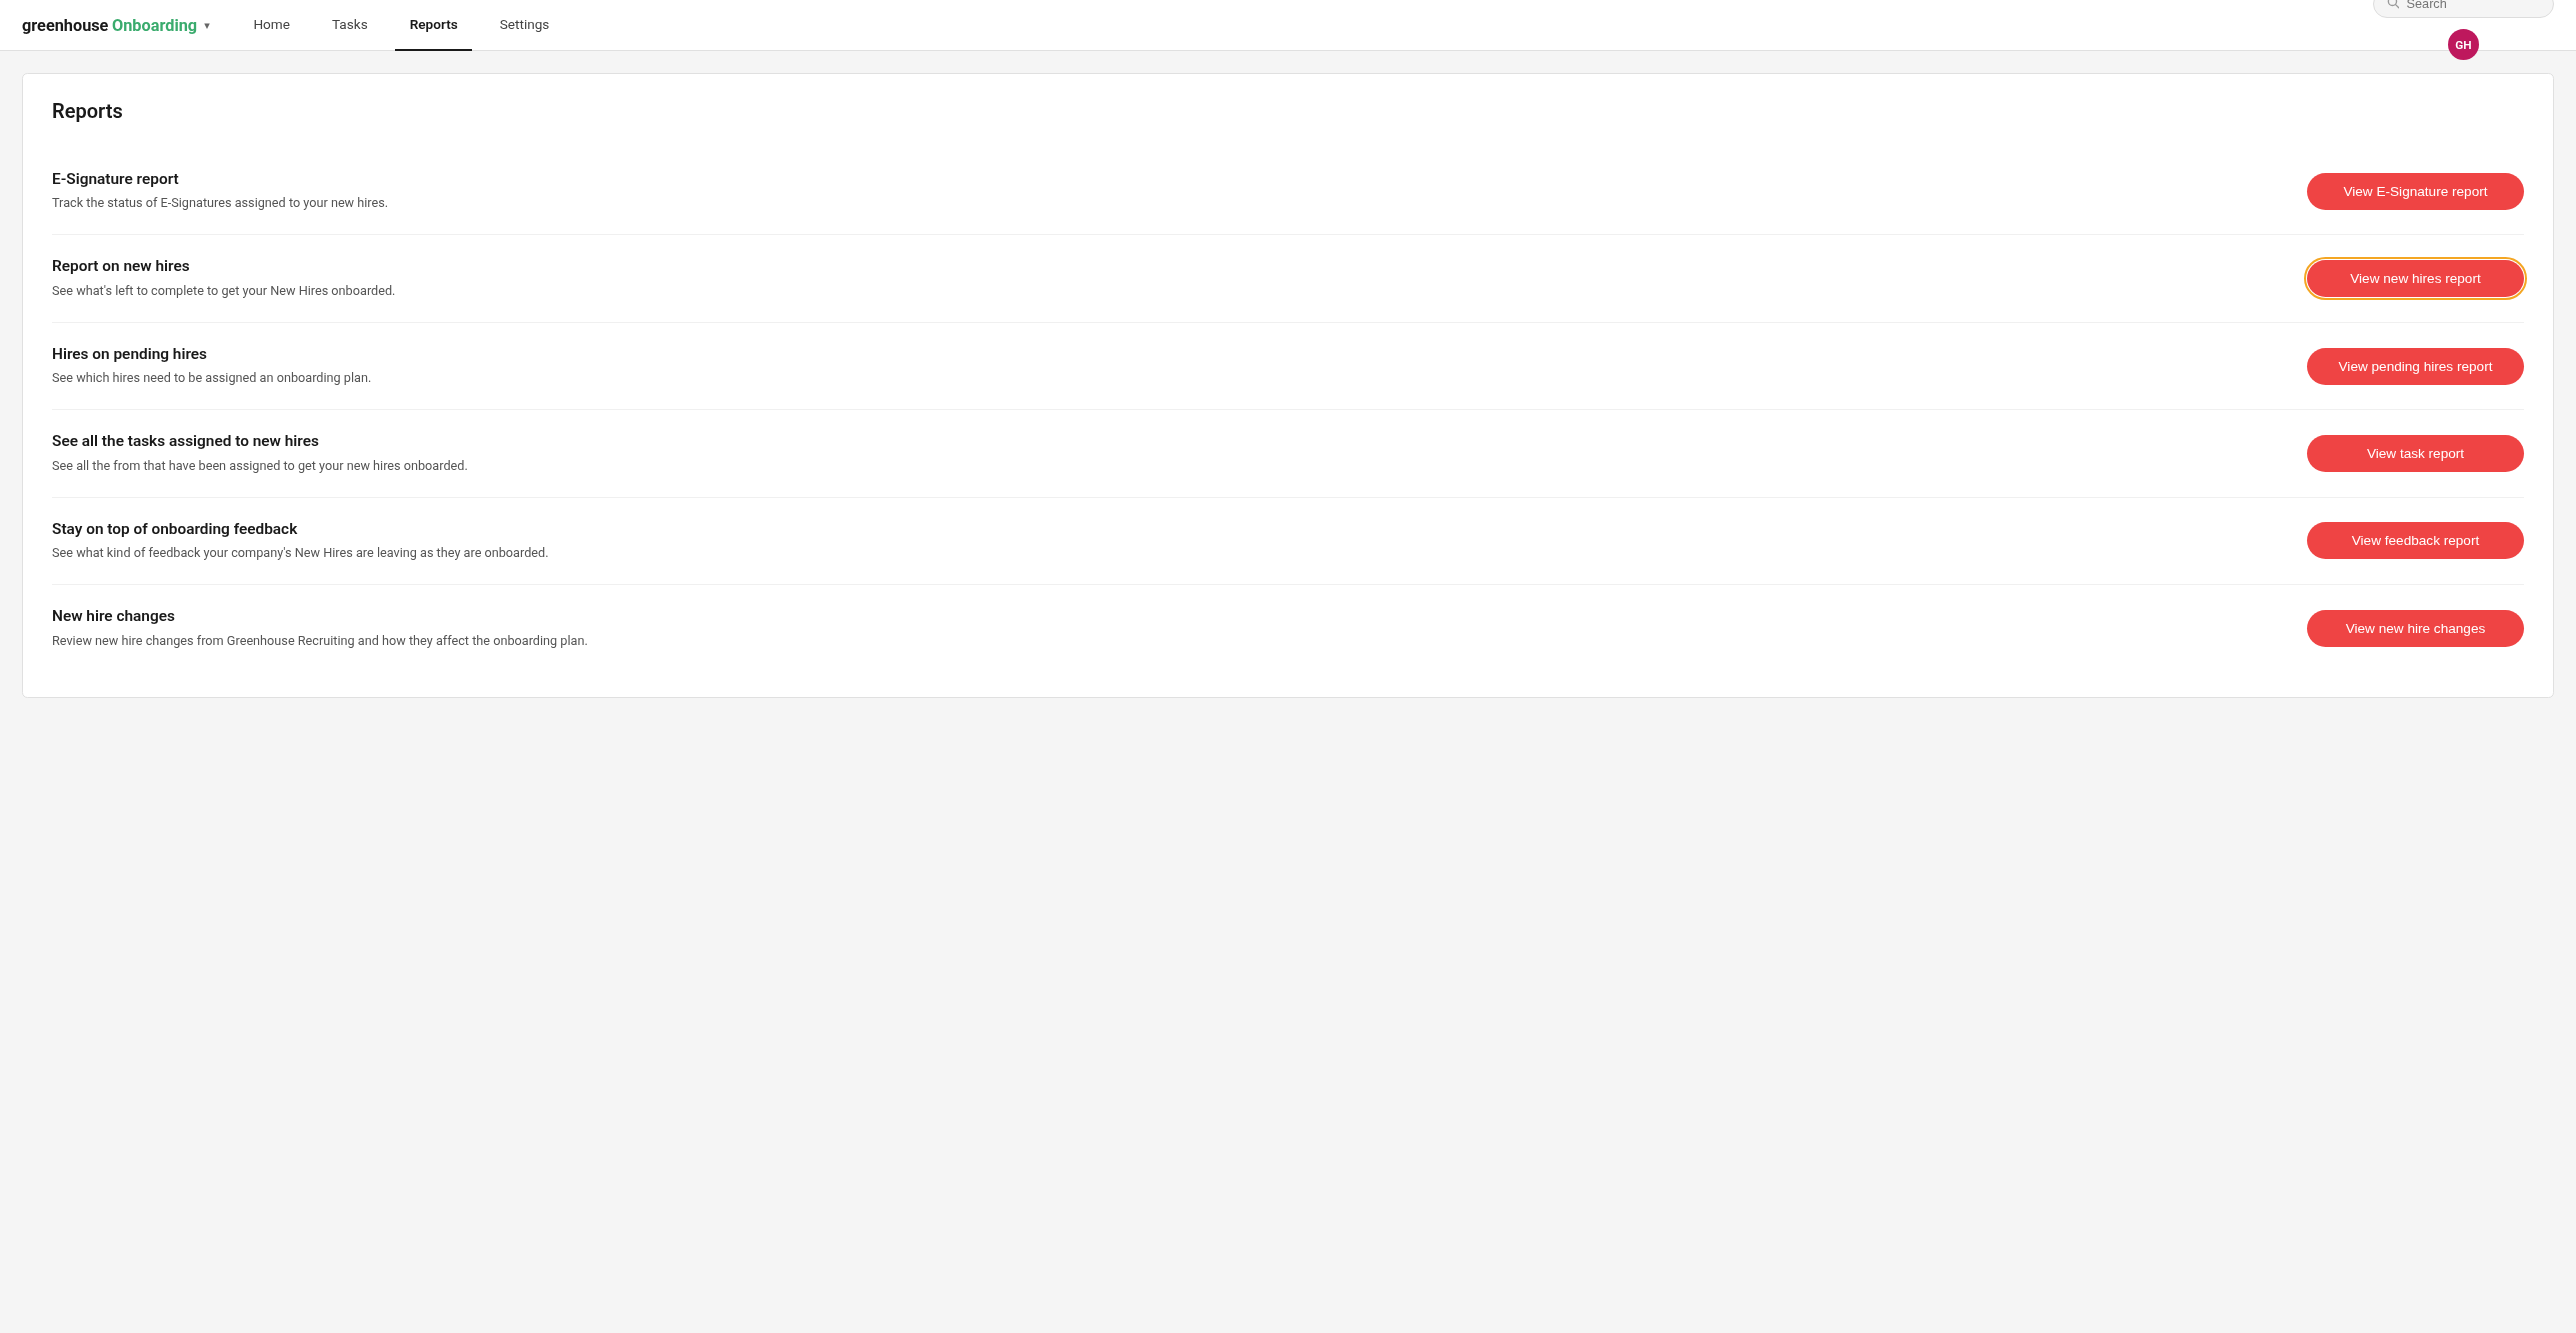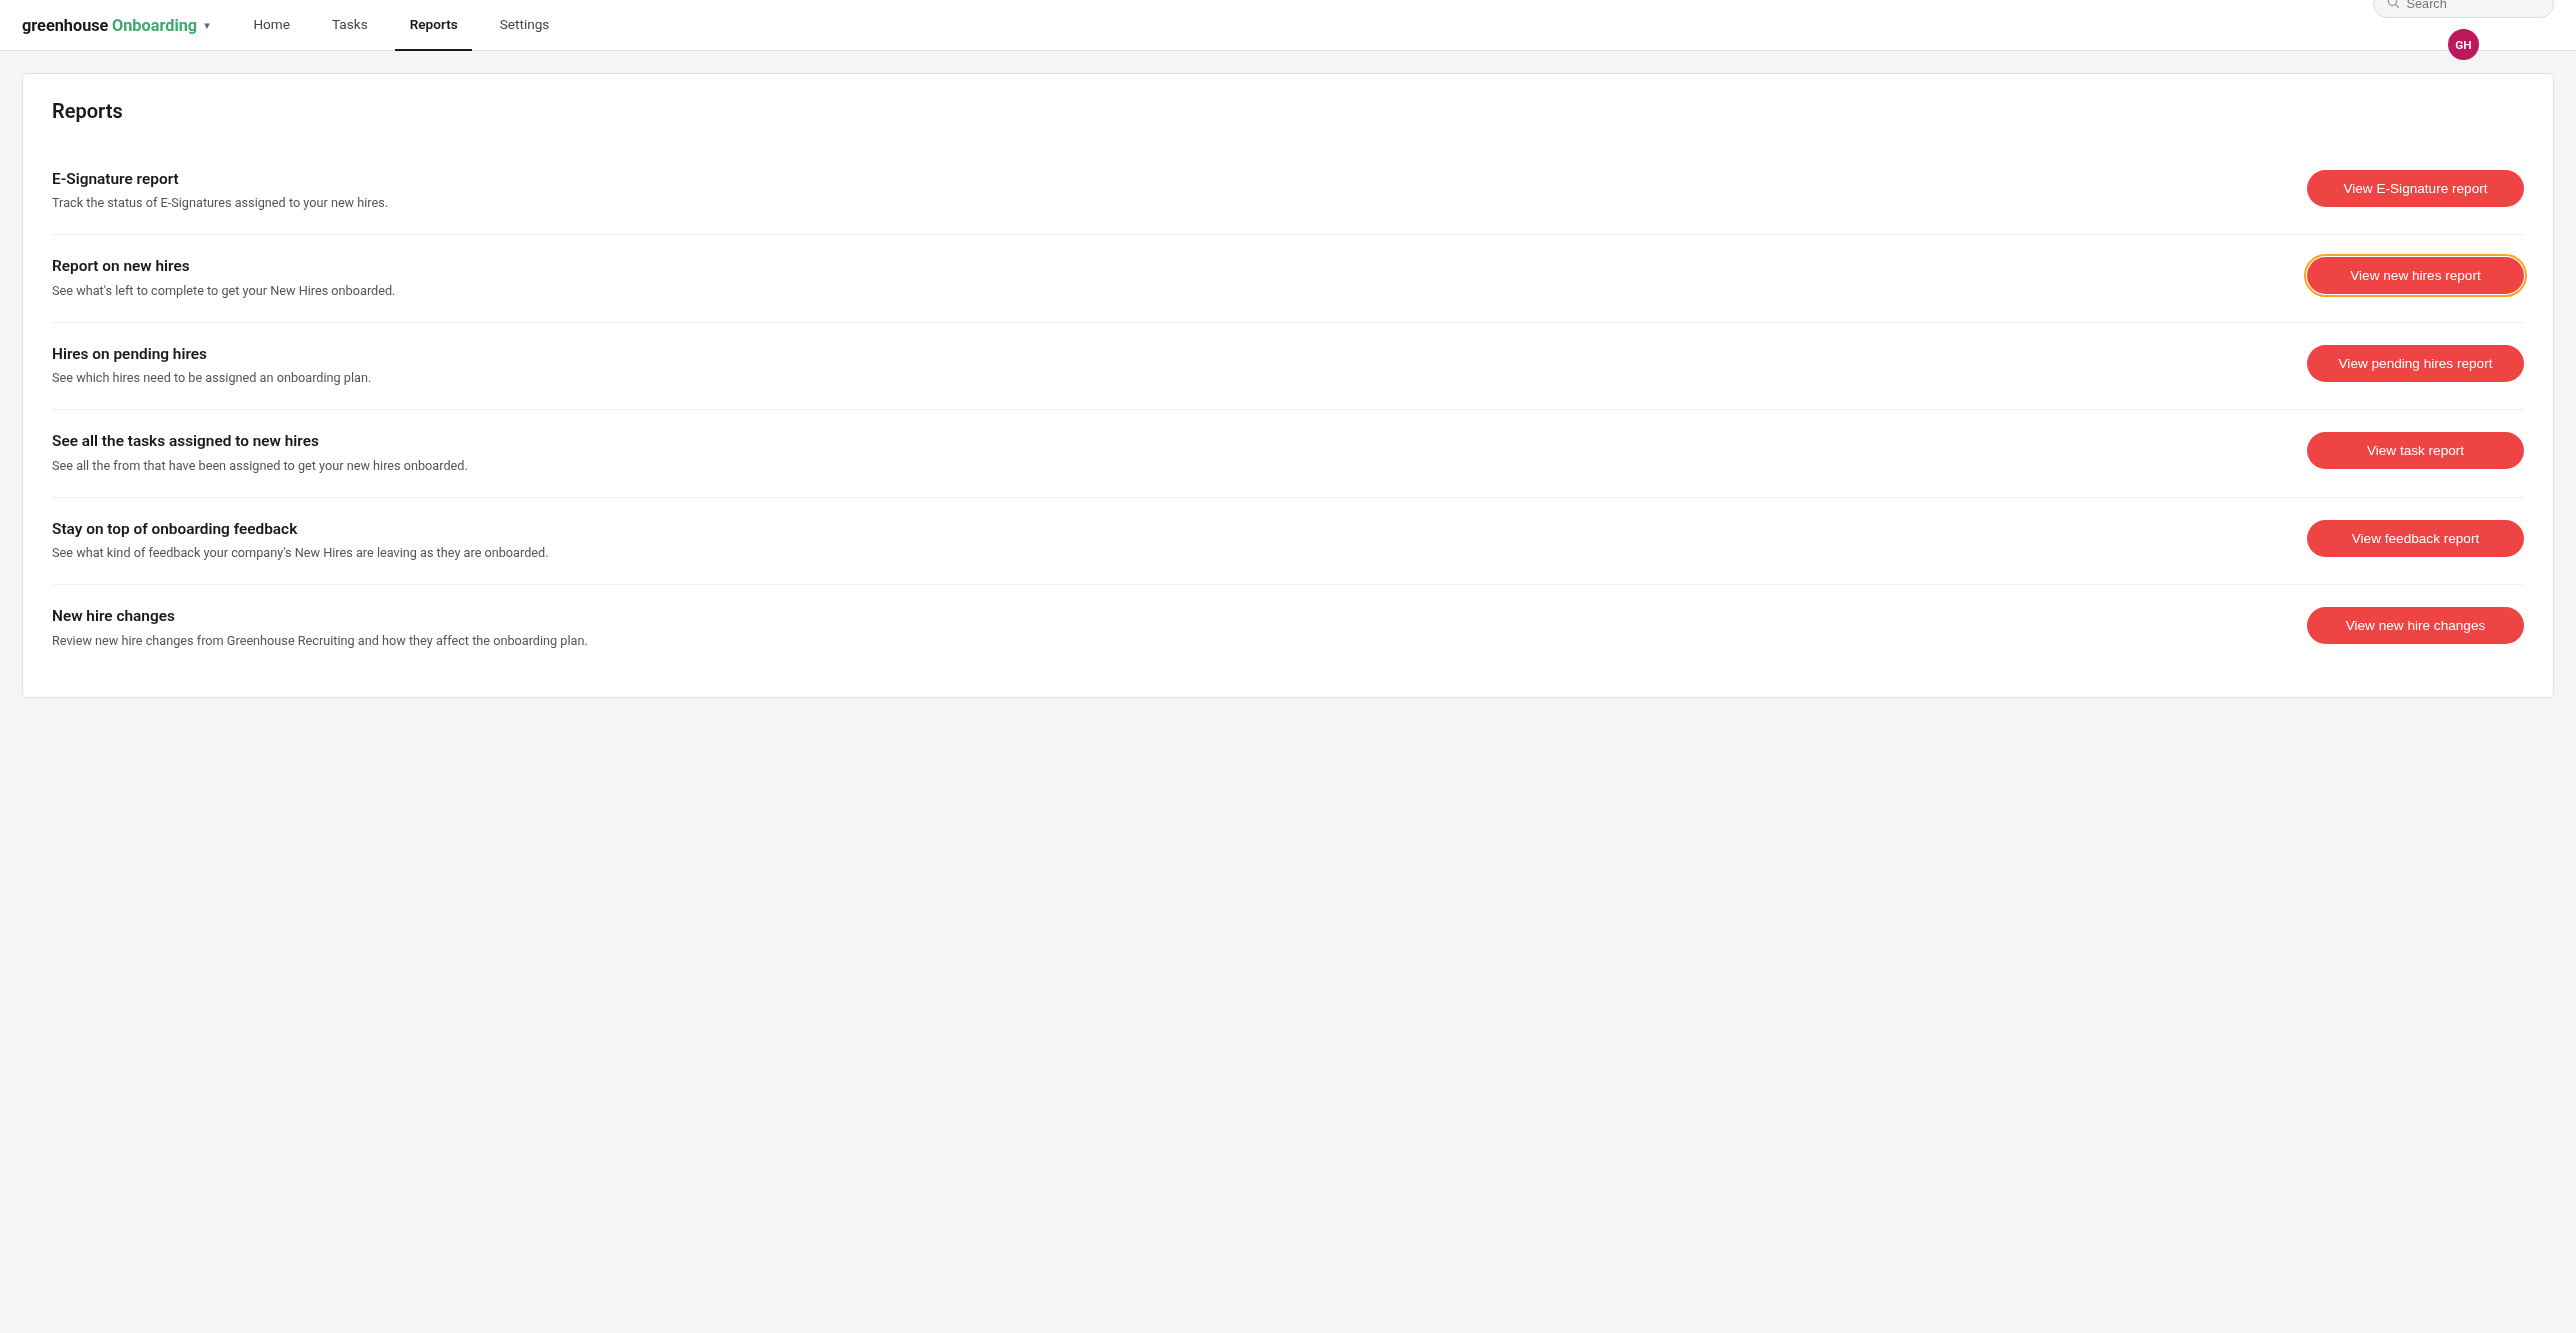--- a/index.html
+++ b/index.html
@@ -134,21 +134,21 @@
 
     .page-title {
       font-size: 20px;
       font-weight: 600;
       color: #1a1a1a;
       margin-bottom: 25px;
     }
 
     .report-row {
       display: flex;
-      align-items: flex-start;
+      align-items: center;
       justify-content: space-between;
       padding: 22px 0;
       border-bottom: 0.9px solid #f0f0f0;
       gap: 12px;
     }
 
     .report-row:last-child {
       border-bottom: none;
     }
 

